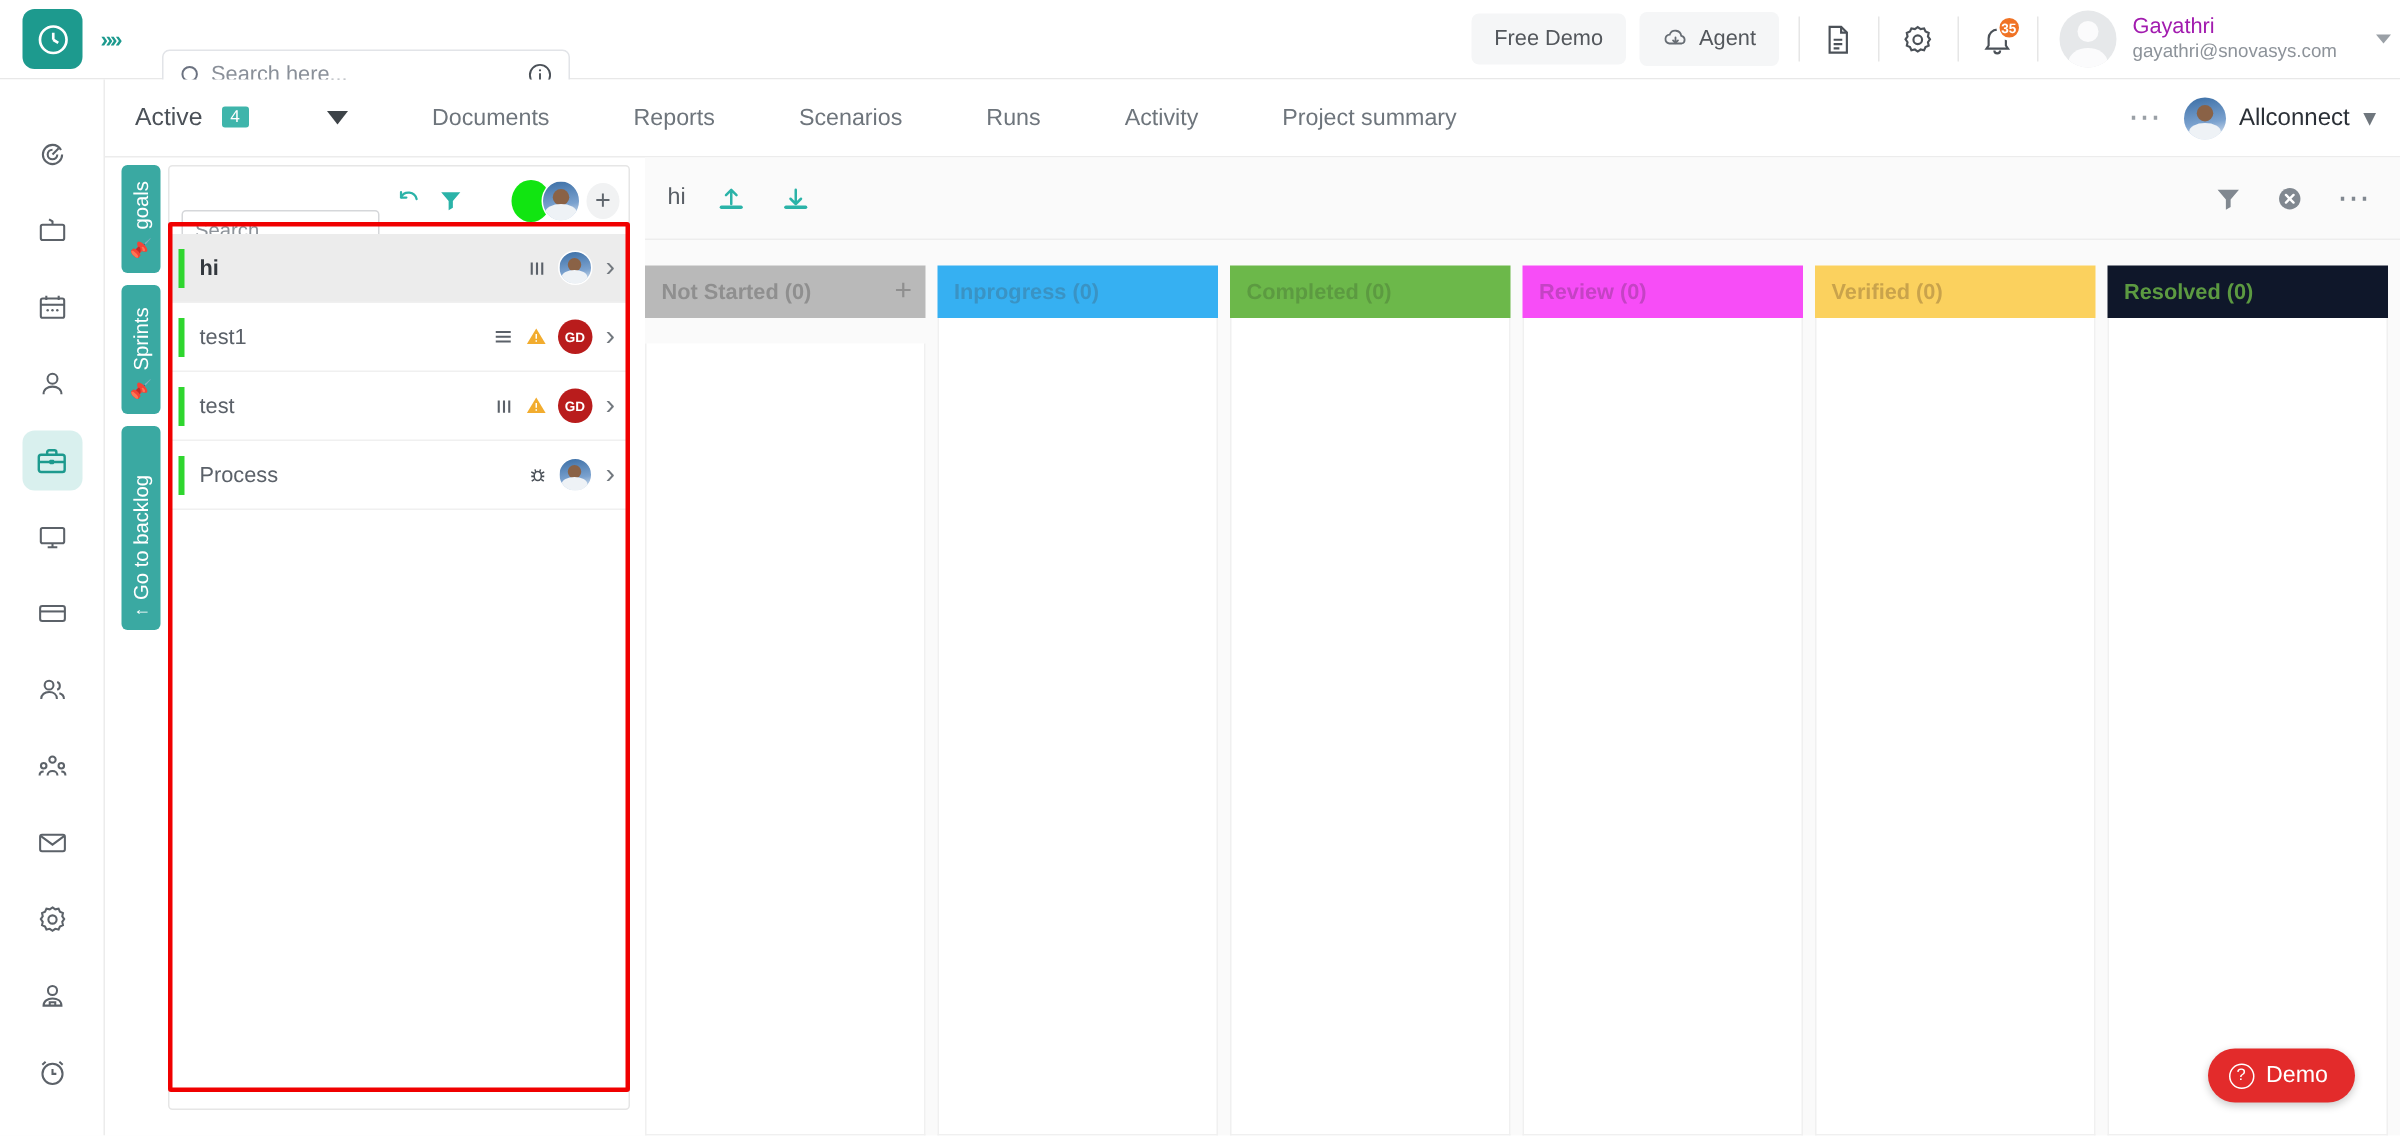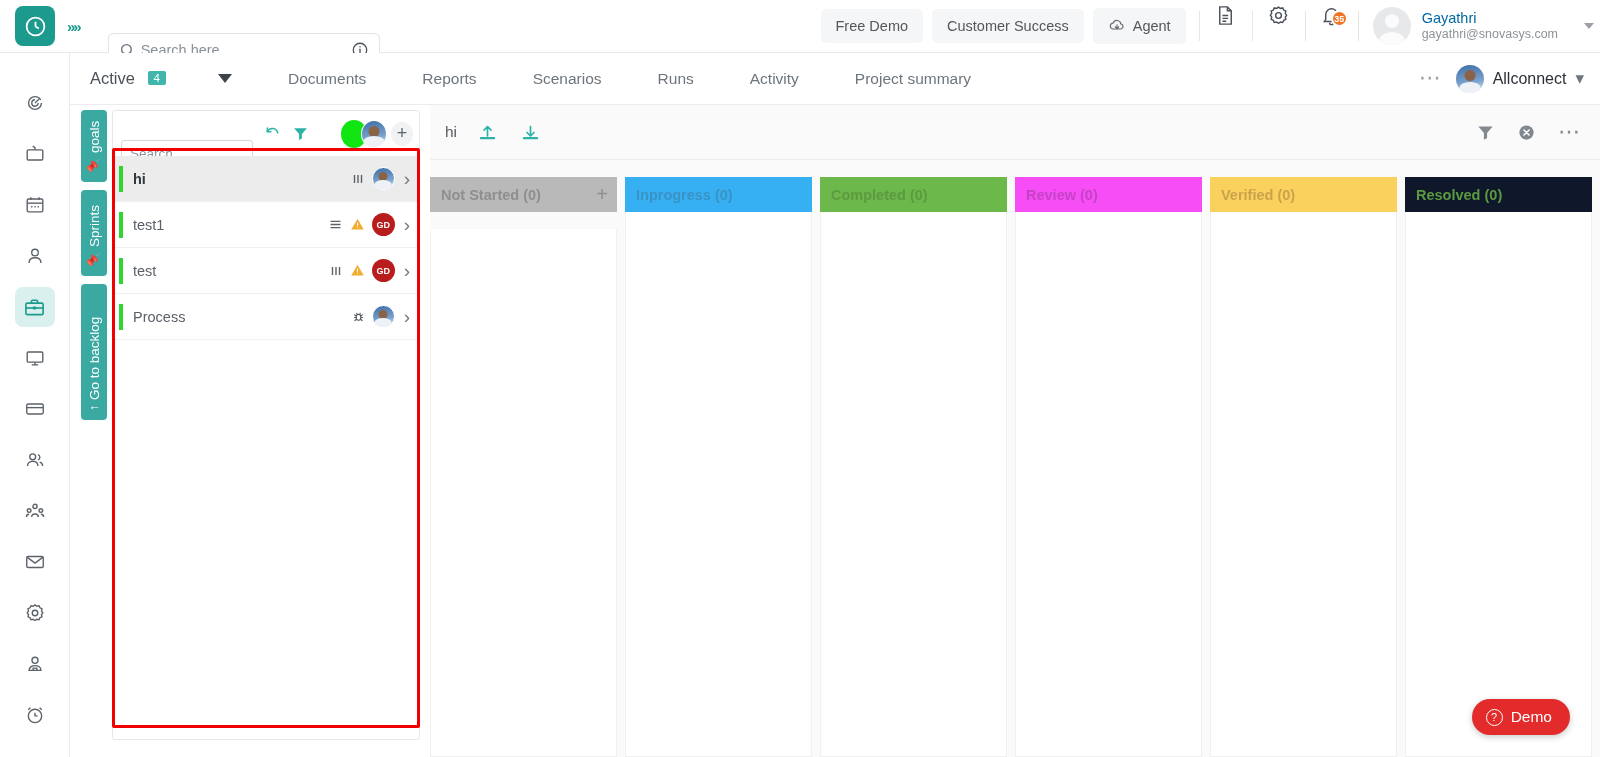--- a/index.html
+++ b/index.html
@@ -45,21 +45,21 @@
   }
   .pill-btn {
     background: #f5f6f7; border: none; border-radius: 5px;
     padding: 9px 15px; font-size: 14.5px; color: #53575c;
     font-family: "Liberation Sans", sans-serif; cursor: pointer;
     margin-right: 9px; white-space: nowrap;
   }
   .pill-btn.agent { display: flex; align-items: center; gap: 7px; }
   .hdr-div { width: 1px; height: 30px; background: #e6e6e6; margin: 0 4px; }
   .icon-btn {
-    width: 44px; height: 44px; display: flex; align-items: flex-start;
+    width: 44px; height: 44px; display: flex; align-items: center;
     justify-content: center; cursor: pointer; position: relative;
   }
   .notif-badge {
     position: absolute; top: 6px; right: 6px;
     background: #f07325; color: #fff; font-size: 9px;
     border-radius: 50%; width: 17px; height: 17px;
     display: flex; align-items: center; justify-content: center;
     font-weight: bold; border: 2px solid #fff;
   }
   .user-box { display: flex; align-items: center; padding: 0 6px 0 10px; cursor: pointer; }
@@ -71,21 +71,21 @@
   .avatar-grey::before {
     content:''; position: absolute; top: 7px; left: 50%;
     transform: translateX(-50%); width: 14px; height: 14px;
     border-radius: 50%; background: #fbfbfc;
   }
   .avatar-grey::after {
     content:''; position: absolute; bottom: -6px; left: 50%;
     transform: translateX(-50%); width: 26px; height: 19px;
     border-radius: 50% 50% 0 0; background: #fbfbfc;
   }
-  .user-name { font-size: 14.5px; color: #0369a1; line-height: 1.25; }
+  .user-name { font-size: 14.5px; color: #a21caf; line-height: 1.25; }
   .user-mail { font-size: 12.5px; color: #8d939a; line-height: 1.25; }
   .caret-dn {
     margin-left: 26px; width: 0; height: 0;
     border-left: 5px solid transparent; border-right: 5px solid transparent;
     border-top: 6px solid #9aa0a6;
   }
 
   
   .rail {
     position: absolute; top: 53px; left: 0; width: 70px; height: 704px;
@@ -286,21 +286,20 @@
       <input class="search-input" placeholder="Search here..." style="">
       <svg width="18" height="18" viewBox="0 0 24 24" fill="none" stroke="#4b5158" stroke-width="1.7">
         <circle cx="12" cy="12" r="9"></circle>
           <path d="M12 11 v5.5" stroke-linecap="round"></path>
         <circle cx="12" cy="7.8" r="1" fill="#4b5158" stroke="none"></circle>
       </svg>
     </div>
 
     <div class="hdr-right">
       <button class="pill-btn">Free Demo</button>
-      <button class="pill-btn">Customer Success</button>
       <button class="pill-btn agent">
         <svg width="18" height="18" viewBox="0 0 24 24" fill="none" stroke="#676d74" stroke-width="1.6">
           <path d="M6.5 16a4 4 0 0 1 .4-7.95 5.3 5.3 0 0 1 10.2 1.1A3.5 3.5 0 0 1 17.5 16z"></path>
           <path d="M12 10.5v5 M9.8 13.3 L12 15.6 L14.2 13.3" stroke-linecap="round"></path>
         </svg>
         <span>Agent</span>
       </button>
 
       <div class="hdr-div"></div>
       <div class="icon-btn">

